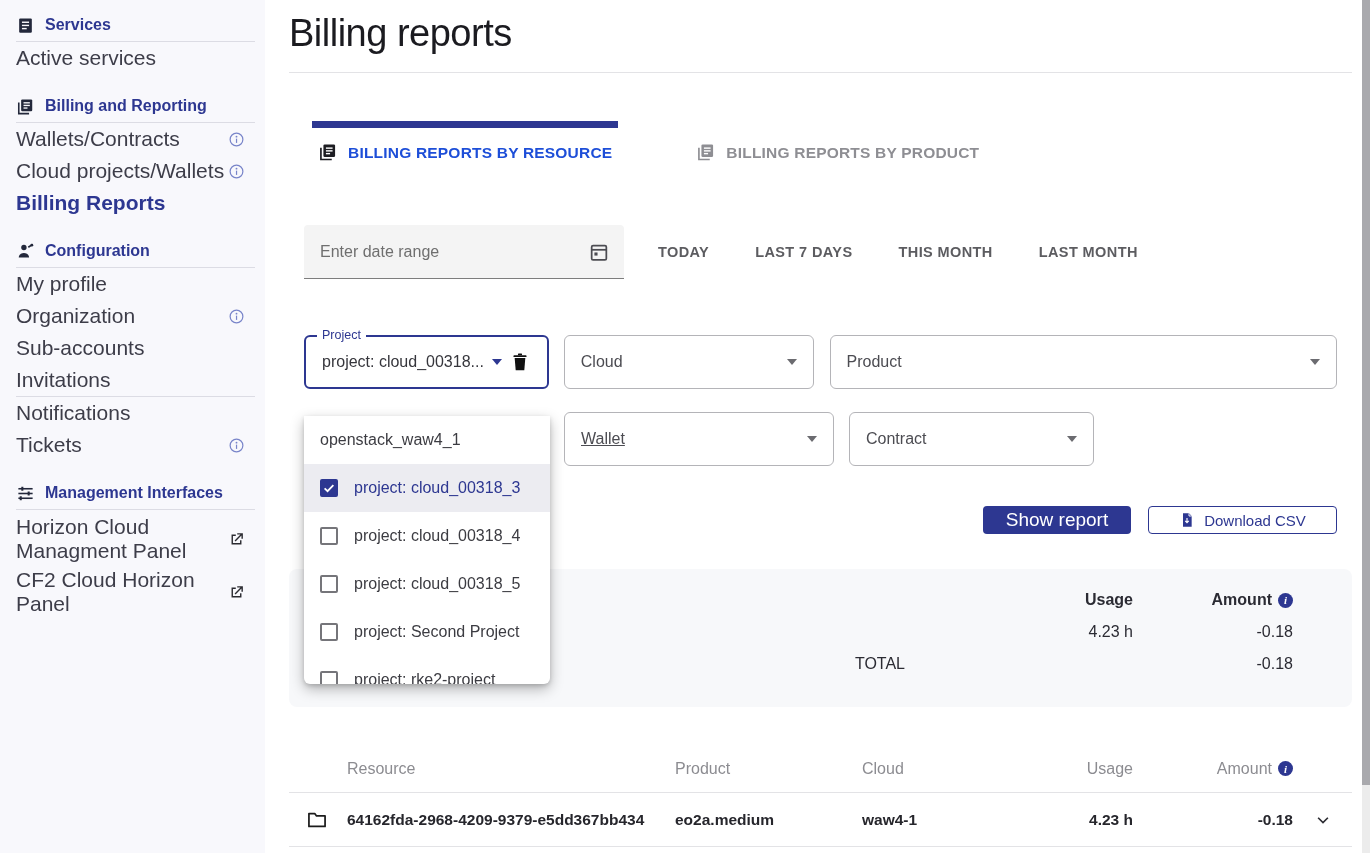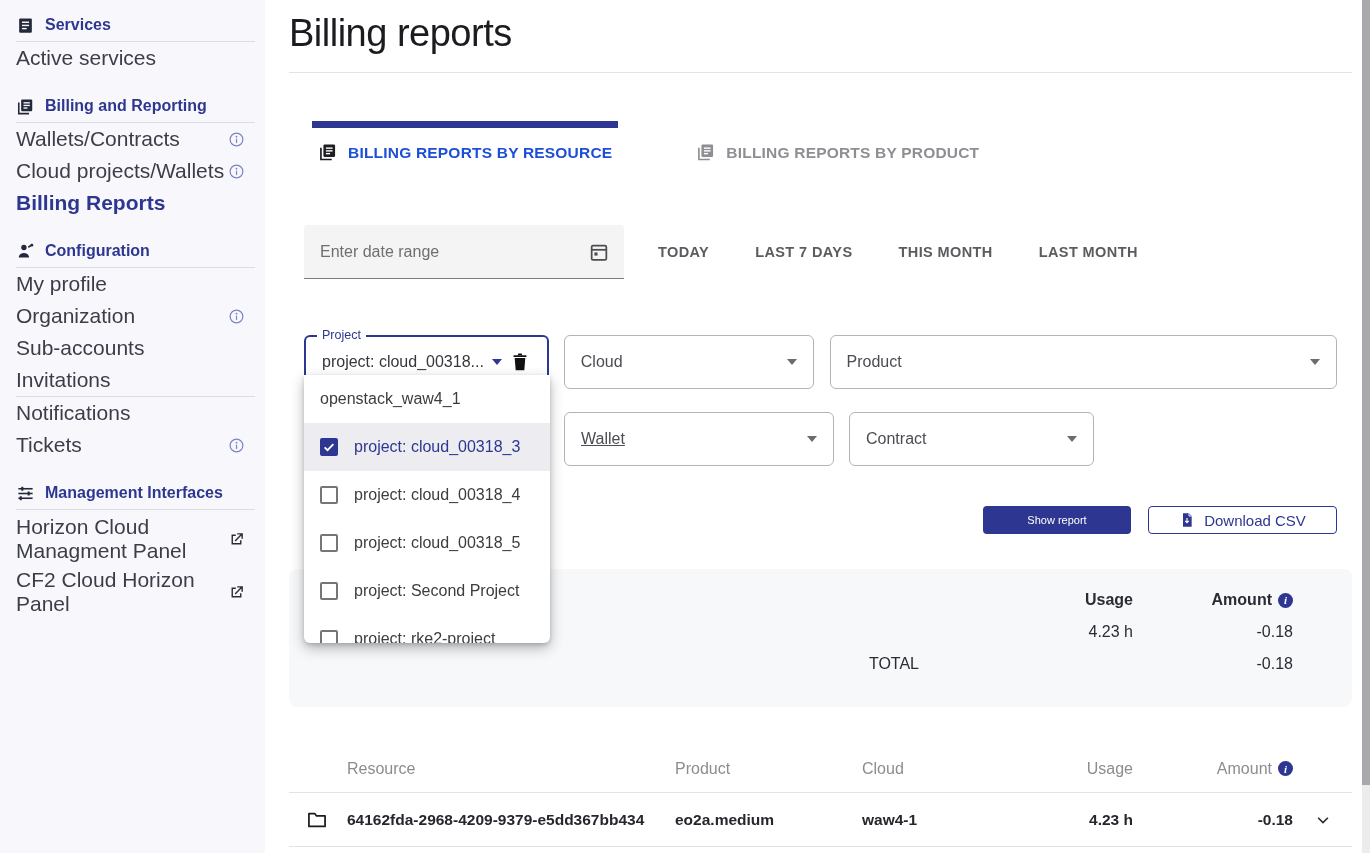--- a/index.html
+++ b/index.html
@@ -58,46 +58,46 @@
   .sel.w-wallet { width:270px;text-decoration:underline; } .sel.w-contract { width:245px; }
   .spacer-project { width:245px; }
 
   .sel.project { width:245px; border:2px solid #2d3791; color:#36363c; }
   .sel.project .caret { border-top-color:#2d3791; }
   .sel.project .flabel { position:absolute; top:-9px; left:11px; background:#fff;
     padding:0 5px; font-size:12.5px; color:#2d3791; }
   .sel.project .val-wrap { display:flex; align-items:center; gap:8px; overflow:hidden; }
   .sel.project .trash svg { width:22px; height:22px; display:block; }
 
-  .dropdown { position:absolute; left:15px; top:375px; width:246px; height:268px;
+  .dropdown { position:absolute; left:15px; top:416px; width:246px; height:268px;
     background:#fff; border-radius:0 0 6px 6px; overflow:hidden; z-index:20;
     box-shadow:0 5px 14px rgba(0,0,0,0.28), 0 2px 4px rgba(0,0,0,0.15); }
   .opt { display:flex; align-items:center; height:48px; padding:0 16px; font-size:16px;
     color:#3c3c42; cursor:pointer; }
   .opt .cb { width:18px; height:18px; border:2px solid #75757a; border-radius:2px;
     margin-right:16px; flex:0 0 auto; }
   .opt.checked { background:#ececf1; color:#2d3791; }
   .opt.checked .cb { background:#2d3791; border-color:#2d3791; display:flex;
     align-items:center; justify-content:center; }
   .opt.checked .cb svg { width:14px; height:14px; }
 
   .actions { display:flex; justify-content:flex-end; gap:17px; margin-top:40px; height:28px; }
   .btn-primary { width:148px; background:#2d3791; color:#fff; border:none; border-radius:4px;
-    font-family:inherit; font-size:11px; cursor:pointer; }
+    font-family:inherit; font-size:19px; cursor:pointer; }
   .btn-outline { width:189px; background:#fff; color:#2d3791; border:1px solid #2d3791;
     border-radius:4px; font-family:inherit; font-size:15px; cursor:pointer;
     display:flex; align-items:center; justify-content:center; gap:9px; }
   .btn-outline svg { width:16px; height:16px; }
 
   .summary { position:relative; margin-top:35px; height:138px; background:#f7f8fa;
     border-radius:8px; padding-top:22px; }
   .srow { position:relative; height:32px; }
   .srow .usage-col { position:absolute; right:219px; }
   .srow .amount-col { position:absolute; right:59px; }
-  .srow .total-col { position:absolute; right:433px; }
+  .srow .total-col { position:absolute; right:447px; }
   .sum-head { font-weight:700; font-size:16px; color:#2b2b33; display:flex;
     align-items:center; gap:6px; }
   .sum-val { font-size:16px; color:#2b2b33; }
   .info-filled { width:15px; height:15px; border-radius:50%; background:#2d3791; color:#fff;
     font-size:11px; font-weight:700; display:inline-flex; align-items:center;
     justify-content:center; font-family:"Liberation Serif", serif; font-style:italic; }
 
   .rtable { margin-top:38px; }
   .trow { display:grid; grid-template-columns:58px 328px 187px 138px 133px 160px 59px;
     align-items:center; }

